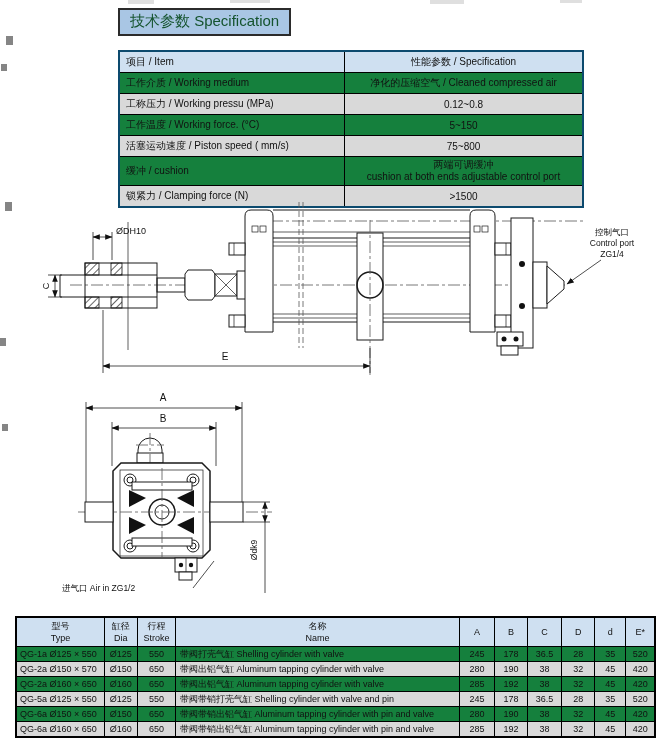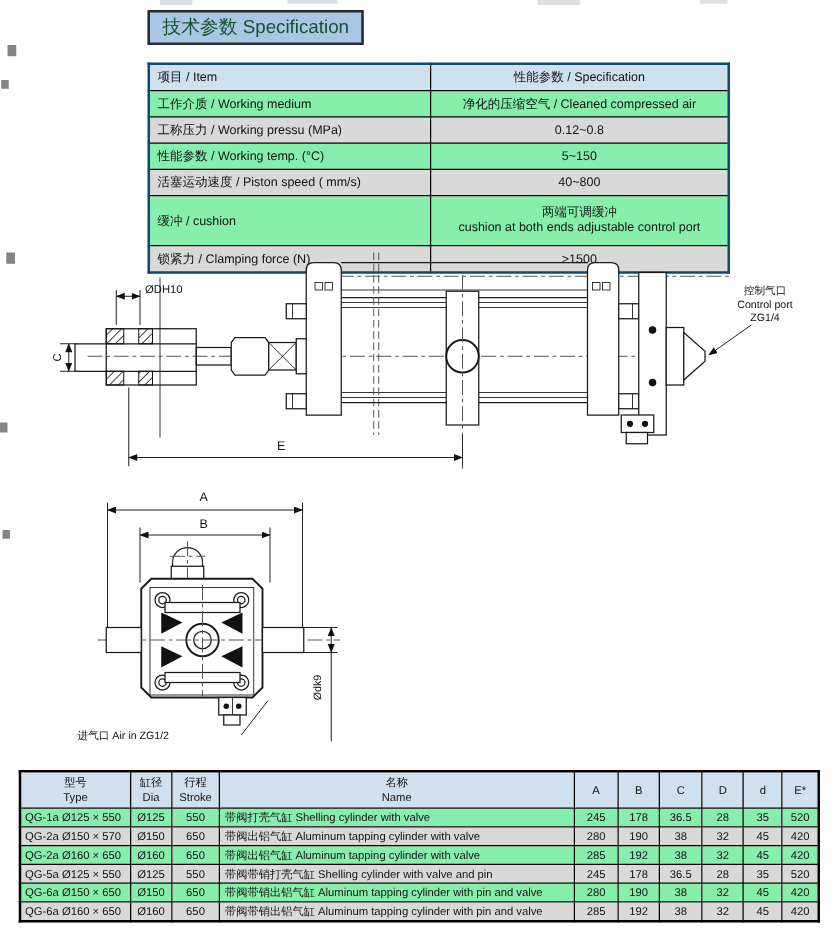--- a/index.html
+++ b/index.html
@@ -15,21 +15,21 @@
 
   
   table{border-collapse:collapse;}
   .spec{position:absolute;left:118px;top:50px;width:466px;table-layout:fixed;
         border:2px solid #0c4a6e;font-size:10px;}
   .spec td{border:1px solid #000;height:20px;padding:0 6px;vertical-align:middle;}
   .spec td.item{width:212px;text-align:left;}
   .spec td.val{text-align:center;}
   .row-blue{background:#cfe0f1;}
   .row-gray{background:#d9d9d9;}
-  .row-white{background:#86efac;}
+  .row-white{background:#15803d;}
   .spec .two-line{line-height:12px;padding:2px 4px;}
 
   
   .models{position:absolute;left:15px;top:616px;width:641px;table-layout:fixed;
           border:2px solid #000;font-size:9px;}
   .models th,.models td{border:1px solid #000;padding:0 2px;vertical-align:middle;
           font-weight:normal;overflow:hidden;white-space:nowrap;}
   .models th{height:28px;line-height:12px;text-align:center;}
   .models td{height:14px;text-align:center;}
   .models td.t{text-align:left;padding-left:3px;}
@@ -69,28 +69,28 @@
   </tr>
   <tr class="row-white">
     <td class="item">工作介质 / Working medium</td>
     <td class="val">净化的压缩空气 / Cleaned compressed air</td>
   </tr>
   <tr class="row-gray">
     <td class="item">工称压力 / Working pressu (MPa)</td>
     <td class="val">0.12~0.8</td>
   </tr>
   <tr class="row-white">
-    <td class="item">性能参数 / Working temp. (°C)</td>
+    <td class="item">工作温度 / Working force. (°C)</td>
     <td class="val">5~150</td>
   </tr>
   <tr class="row-gray">
     <td class="item">活塞运动速度 / Piston speed ( mm/s)</td>
-    <td class="val">40~800</td>
-  </tr>
-  <tr class="row-white" style="height:40px;">
+    <td class="val">75~800</td>
+  </tr>
+  <tr class="row-white" style="height:29px;">
     <td class="item">缓冲 / cushion</td>
     <td class="val two-line">
       <div>两端可调缓冲</div>
       <div>cushion at both ends adjustable control port</div>
     </td>
   </tr>
   <tr class="row-gray">
     <td class="item">锁紧力 / Clamping force (N)</td>
     <td class="val">&gt;1500</td>
   </tr>

